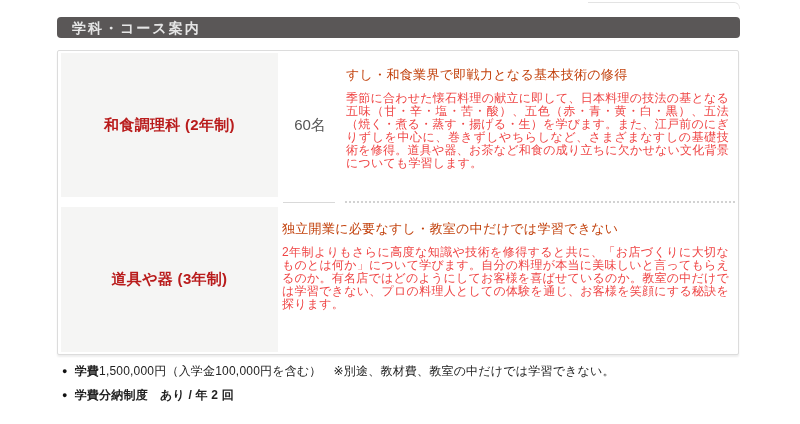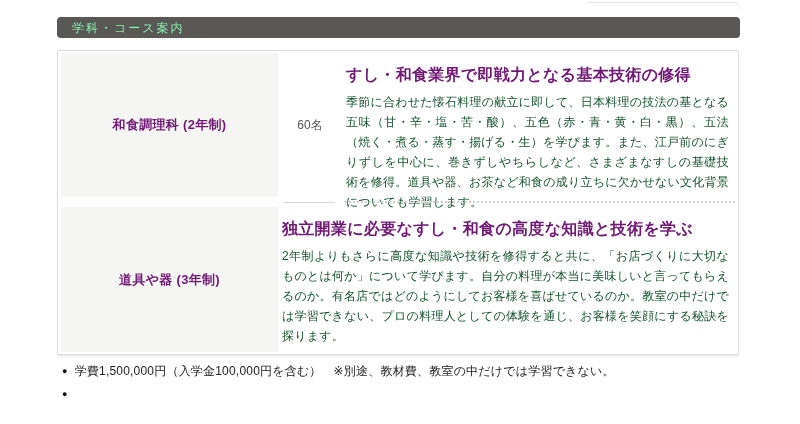--- a/index.html
+++ b/index.html
@@ -13,62 +13,62 @@
     position:absolute; top:2px; left:588px; width:152px; height:7px;
     border-top:1px solid #e3e3e3; border-right:1px solid #eceaea;
     border-top-right-radius:6px;
   }
   .heading-bar {
     position:absolute; left:57px; top:17px; width:683px; height:21px;
     background:#5a5757; border-radius:4px;
     display:flex; align-items:center; padding-left:15px;
   }
   .heading-bar .title {
-    color:#86efac; font-weight:normal; font-size:12px; letter-spacing:2px;
+    color:#e5e5e5; font-weight:bold; font-size:14px; letter-spacing:2px;
     line-height:1;
   }
   .course-table {
     position:absolute; left:57px; top:50px; width:682px; height:305px;
     background:#ffffff; border:1px solid #dcdcdc; border-radius:2px;
     box-shadow:0 2px 2px rgba(0,0,0,0.07);
     padding:2px 3px;
   }
   .course-row { display:flex; }
   .course-row.first  { height:144px; }
   .course-row.second { height:145px; }
   .name-cell {
     width:217px; background:#f5f5f4;
     display:flex; align-items:center; justify-content:center;
-    font-weight:bold; font-size:13px; color:#701a75; letter-spacing:0.3px;
+    font-weight:bold; font-size:15px; color:#b91c1c; letter-spacing:0.3px;
   }
   .capacity-cell {
     width:64px; display:flex; align-items:center; justify-content:center;
-    font-size:12px; color:#555555;
+    font-size:15px; color:#555555;
   }
   .desc-cell { flex:1; padding:13px 6px 0 4px; }
   .desc-headline {
-    font-size:16px; font-weight:bold; color:#701a75;
+    font-size:13px; font-weight:normal; color:#c2410c;
     line-height:17px; letter-spacing:0.3px;
   }
   .desc-body {
-    margin-top:9px; font-size:12px; color:#14532d;
-    line-height:20px; letter-spacing:0.2px;
+    margin-top:9px; font-size:12px; color:#ef4444;
+    line-height:13px; letter-spacing:0.2px;
     text-align:justify;
   }
   .row-gap { height:10px; display:flex; align-items:center; padding-left:222px; }
   .row-gap .seg-solid { width:52px; border-top:1px solid #d9d9d9; }
   .row-gap .seg-dots  { flex:1; margin-left:10px; border-top:2px dotted #d2d2d2; }
   .notes { position:absolute; left:62px; top:360px; width:700px; }
   .note-line {
     display:flex; align-items:baseline;
     font-size:12px; color:#222222; line-height:23px; letter-spacing:0.2px;
     white-space:nowrap;
   }
   .note-bullet { font-size:9px; margin-right:7px; color:#111111; position:relative; top:-1px; }
-  .note-label { font-weight:normal; }
+  .note-label { font-weight:bold; }
   .note-value { margin-left:0; }
   .note-note  { margin-left:12px; }
 </style>
 </head>
 <body>
 
 <div class="top-right-arc"></div>
 
 <div class="heading-bar">
   <span class="title">学科・コース案内</span>
@@ -86,30 +86,31 @@
   </div>
 
   <div class="row-gap">
     <span class="seg-solid"></span>
     <span class="seg-dots"></span>
   </div>
 
   <div class="course-row second">
     <div class="name-cell">道具や器 (3年制)</div>
     <div class="desc-cell">
-      <div class="desc-headline">独立開業に必要なすし・和食の高度な知識と技術を学ぶ</div>
+      <div class="desc-headline">独立開業に必要なすし・教室の中だけでは学習できない</div>
       <div class="desc-body">2年制よりもさらに高度な知識や技術を修得すると共に、「お店づくりに大切なものとは何か」について学びます。自分の料理が本当に美味しいと言ってもらえるのか。有名店ではどのようにしてお客様を喜ばせているのか。教室の中だけでは学習できない、プロの料理人としての体験を通じ、お客様を笑顔にする秘訣を探ります。</div>
     </div>
   </div>
 
 </div>
 
 <div class="notes">
   <div class="note-line">
     <span class="note-bullet">●</span>
     <span class="note-label">学費</span>
     <span class="note-value">1,500,000円（入学金100,000円を含む）</span>
     <span class="note-note">※別途、教材費、教室の中だけでは学習できない。</span>
   </div>
   <div class="note-line">
     <span class="note-bullet">●</span>
+    <span class="note-label">学費分納制度　あり / 年 2 回</span>
   </div>
 </div>
 
 </body></html>

